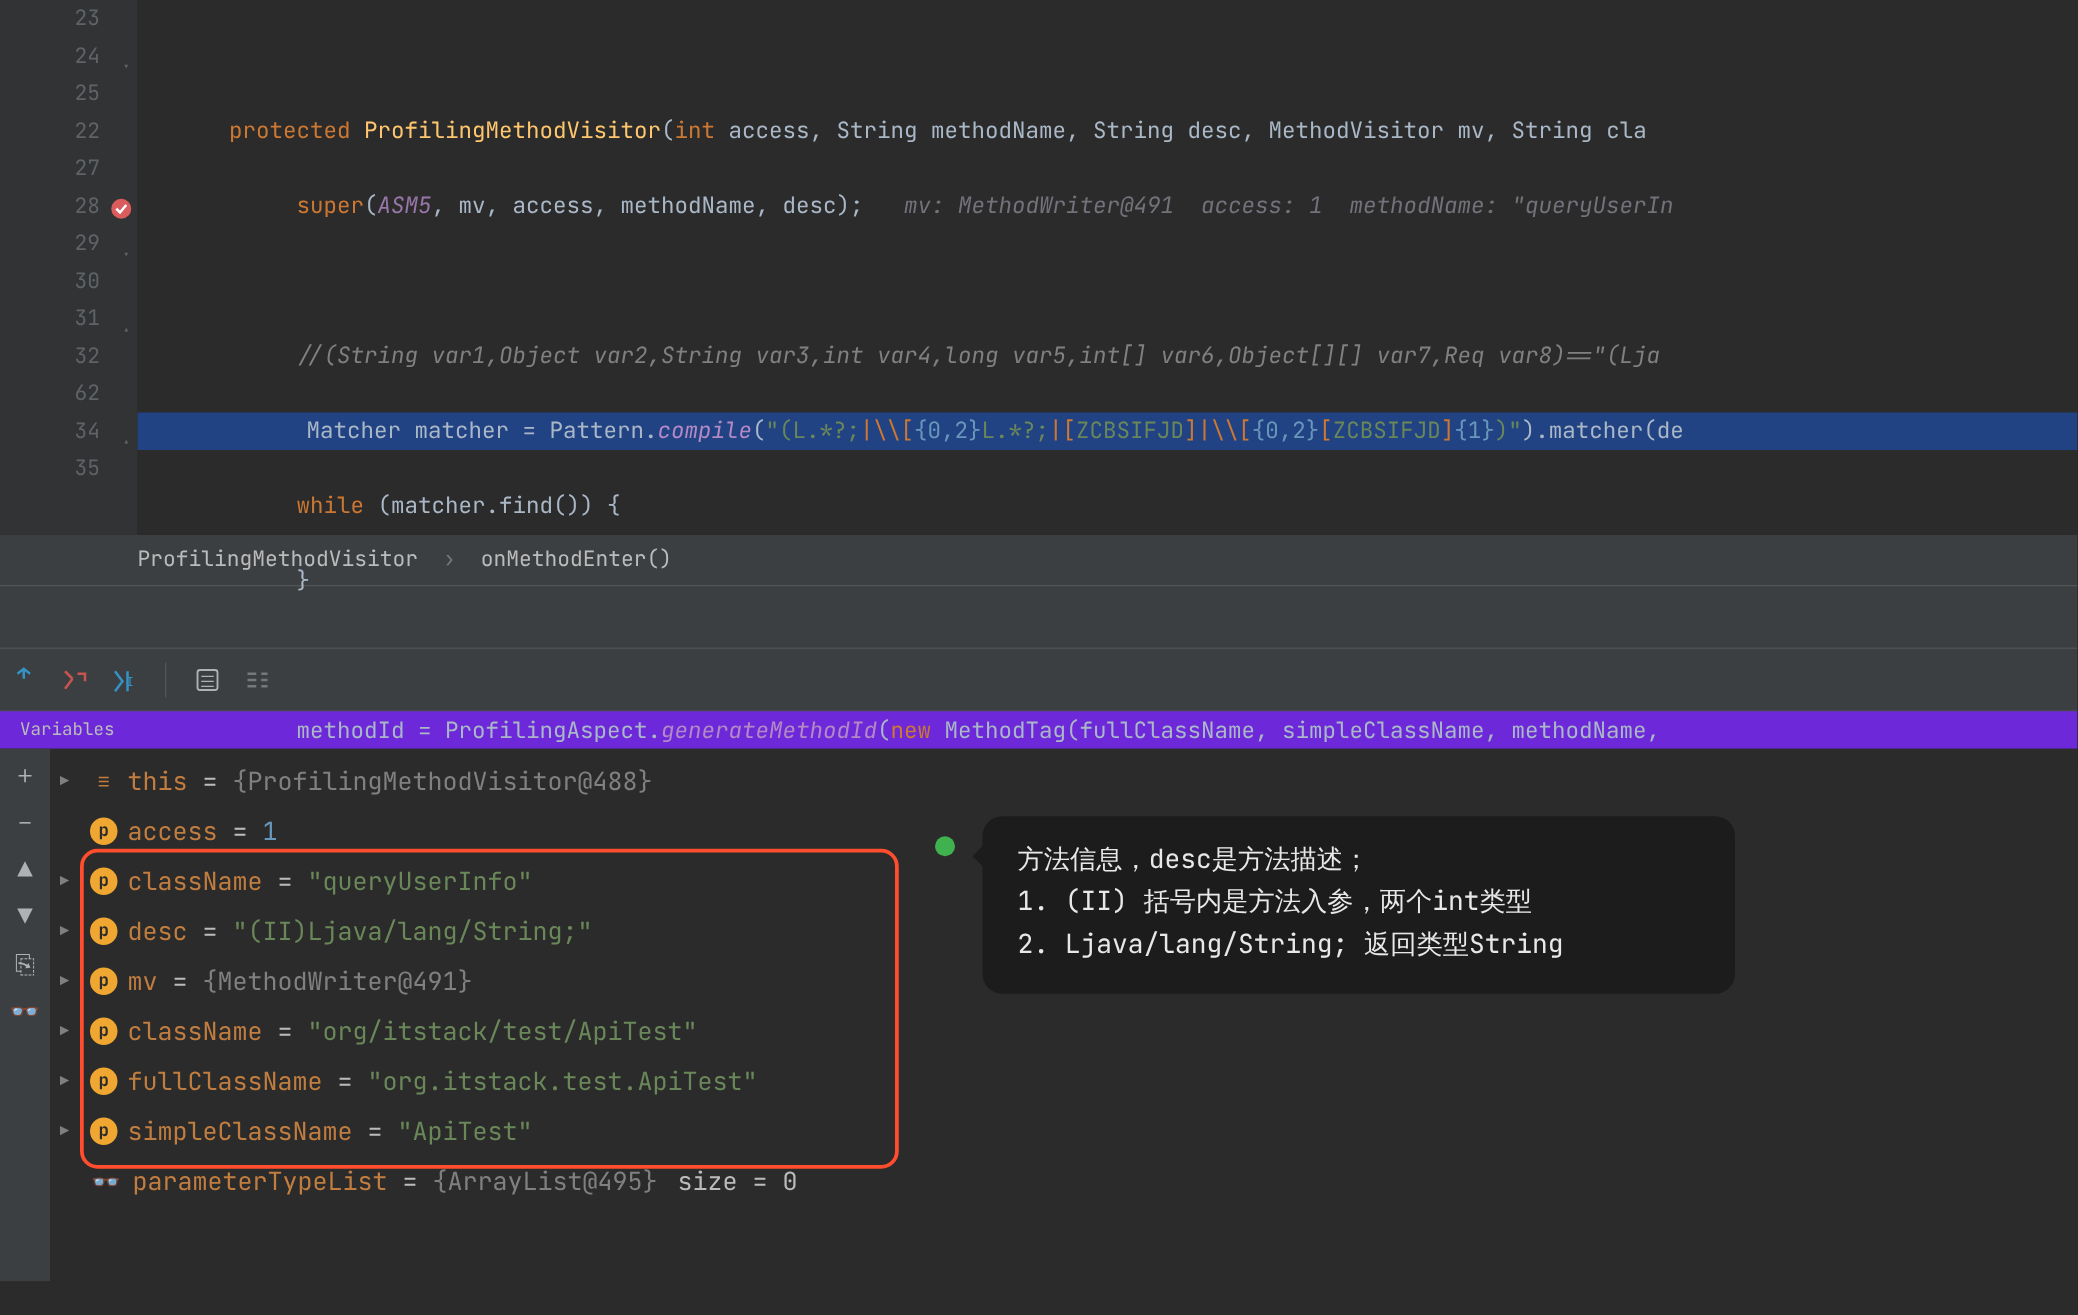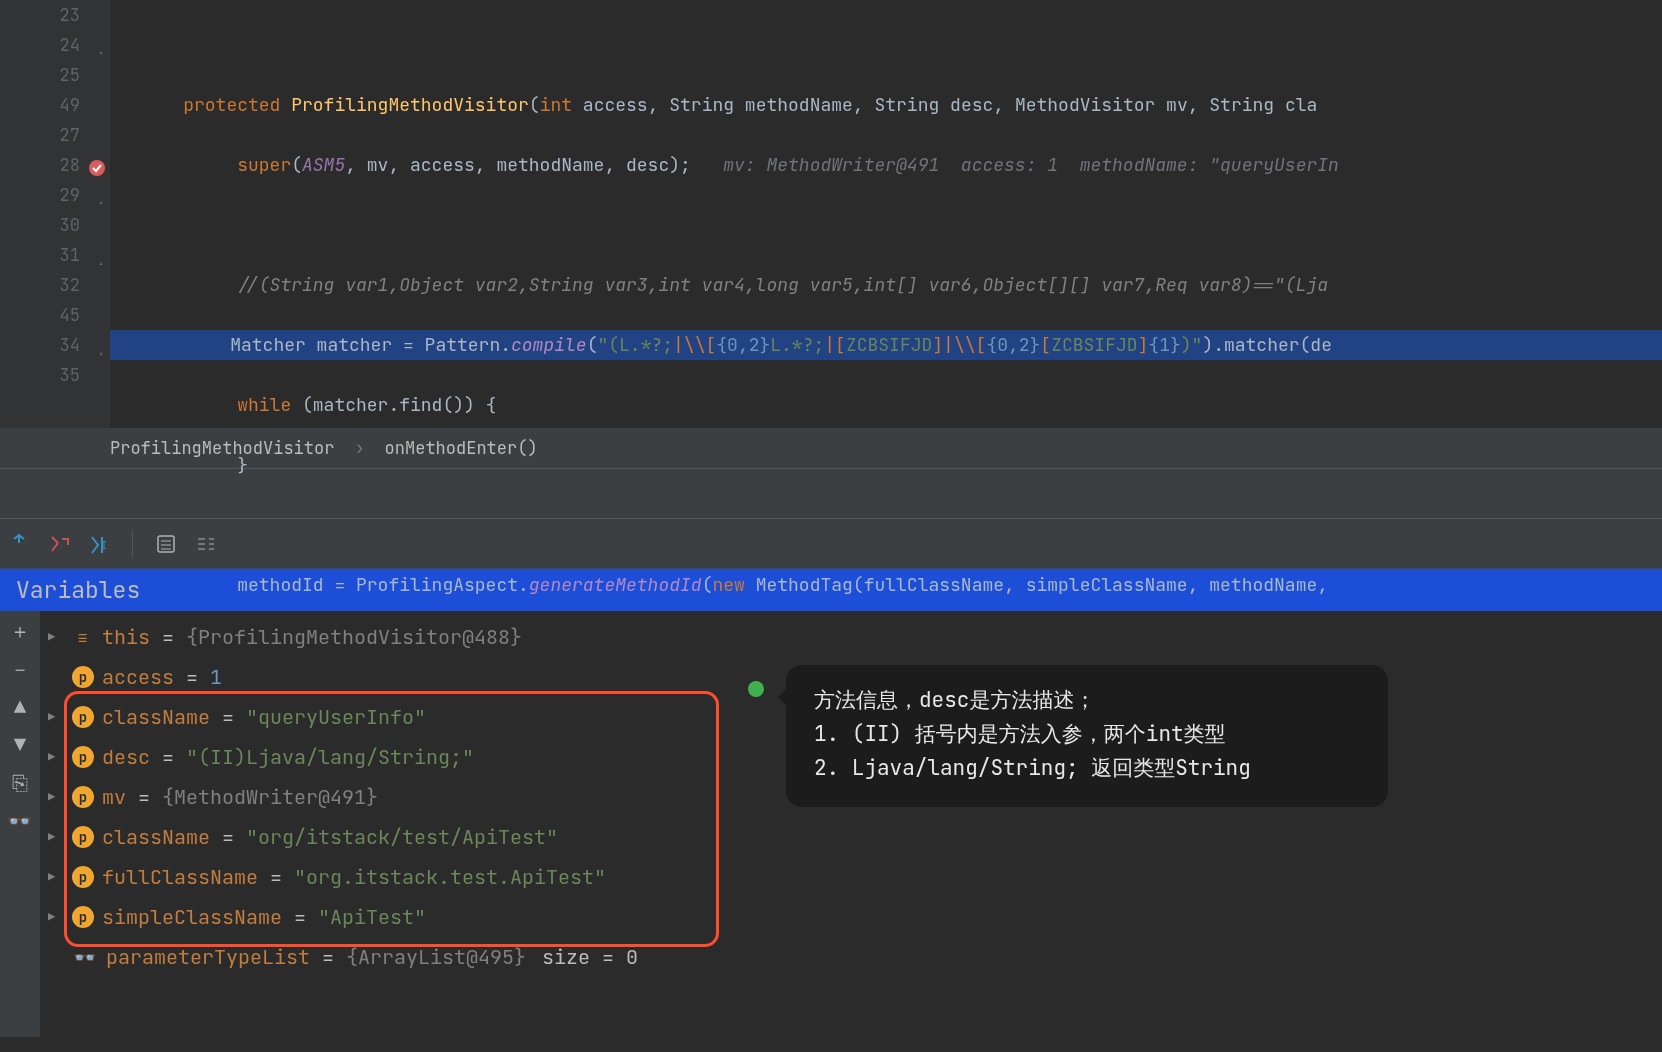--- a/index.html
+++ b/index.html
@@ -33,21 +33,21 @@
   .fold { position:absolute; right:-24px; top:9px; width:12px; height:12px; color:#606366; font-size:10px;}
   .code {
     flex: 1;
     background: #2b2b2b;
     line-height: 30px;
     white-space: pre;
     padding-left: 30px;
     position: relative;
   }
   .code-line { height:30px; }
-  .hl-line { background:#214283; margin-left:-30px; padding-left:23px; }
+  .hl-line { background:#214283; margin-left:-30px; padding-left:38px; }
   .kw { color:#cc7832; }
   .cls { color:#a9b7c6; }
   .method { color:#ffc66d; }
   .ital { font-style:italic; color:#9876aa; }
   .str { color:#6a8759; }
   .num { color:#6897bb; }
   .comment { color:#808080; font-style:italic; }
   .hintcomment { color:#72737a; font-style:italic;text-align:right; }
   .regex-y { color:#cc7832;}
   .regex-b { color:#6897bb;}
@@ -69,24 +69,24 @@
     background:#3c3f41;
     display:flex;
     align-items:center;
     padding-left:8px;
     gap:18px;
     border-top:1px solid #555;
   }
   .db-icon { width:22px; height:22px; }
   .vsep { width:1px; height:28px; background:#555; margin:0 4px;}
   .vars-header {
-    background:#1d4ed8;
+    background:#6d28d9;
     color:#bbbbbb;
     padding:6px 16px;
-    font-size:23px;
+    font-size:14px;
     border-top:1px solid #4a4a4a;
   }
   .vars-body {
     background:#2b2b2b;
     position:relative;
     height: 426px;
     padding-top:6px;
   }
   .var-sidebar {
     position:absolute; left:0; top:0; width:40px; height:100%;
@@ -143,35 +143,35 @@
   }
 </style>
 </head>
 <body>
 
 <div class="editor-area">
   <div class="gutter">
     <div class="gutter-line"><span>23</span></div>
     <div class="gutter-line"><span>24</span><span class="fold">▾</span></div>
     <div class="gutter-line"><span>25</span></div>
-    <div class="gutter-line"><span>49</span></div>
+    <div class="gutter-line"><span>22</span></div>
     <div class="gutter-line"><span>27</span></div>
     <div class="gutter-line"><span>28</span>
       <span class="gutter-bp">
         <svg viewBox="0 0 18 18">
             <circle cx="9" cy="9" r="8" fill="#db5c5c"></circle>
             <path d="M5 9 l3 3 l5 -6" stroke="#fff" stroke-width="2" fill="none"></path>
           </svg>
       </span>
     </div>
     <div class="gutter-line"><span>29</span><span class="fold">▾</span></div>
     <div class="gutter-line"><span>30</span></div>
     <div class="gutter-line"><span>31</span><span class="fold">▴</span></div>
     <div class="gutter-line"><span>32</span></div>
-    <div class="gutter-line"><span>45</span></div>
+    <div class="gutter-line"><span>62</span></div>
     <div class="gutter-line"><span>34</span><span class="fold">▴</span></div>
     <div class="gutter-line"><span>35</span></div>
     <div class="gutter-line"><span></span></div>
   </div>
 
   <div class="code">
 <div class="code-line"></div>
 <div class="code-line">    <span class="kw">protected</span> <span class="method" style="color:#ffc66d">ProfilingMethodVisitor</span><span>(</span><span class="kw">int</span><span> access, </span><span class="cls">String</span><span> methodName, </span><span class="cls">String</span><span> desc, </span><span class="cls">MethodVisitor</span><span> mv, </span><span class="cls">String</span><span> cla</span></div>
 <div class="code-line">         <span class="kw">super</span><span>(</span><span class="ital">ASM5</span><span>, mv, access, methodName, desc);</span>   <span class="hintcomment">mv: MethodWriter@491  access: 1  methodName: "queryUserIn</span></div>
 <div class="code-line"></div>

